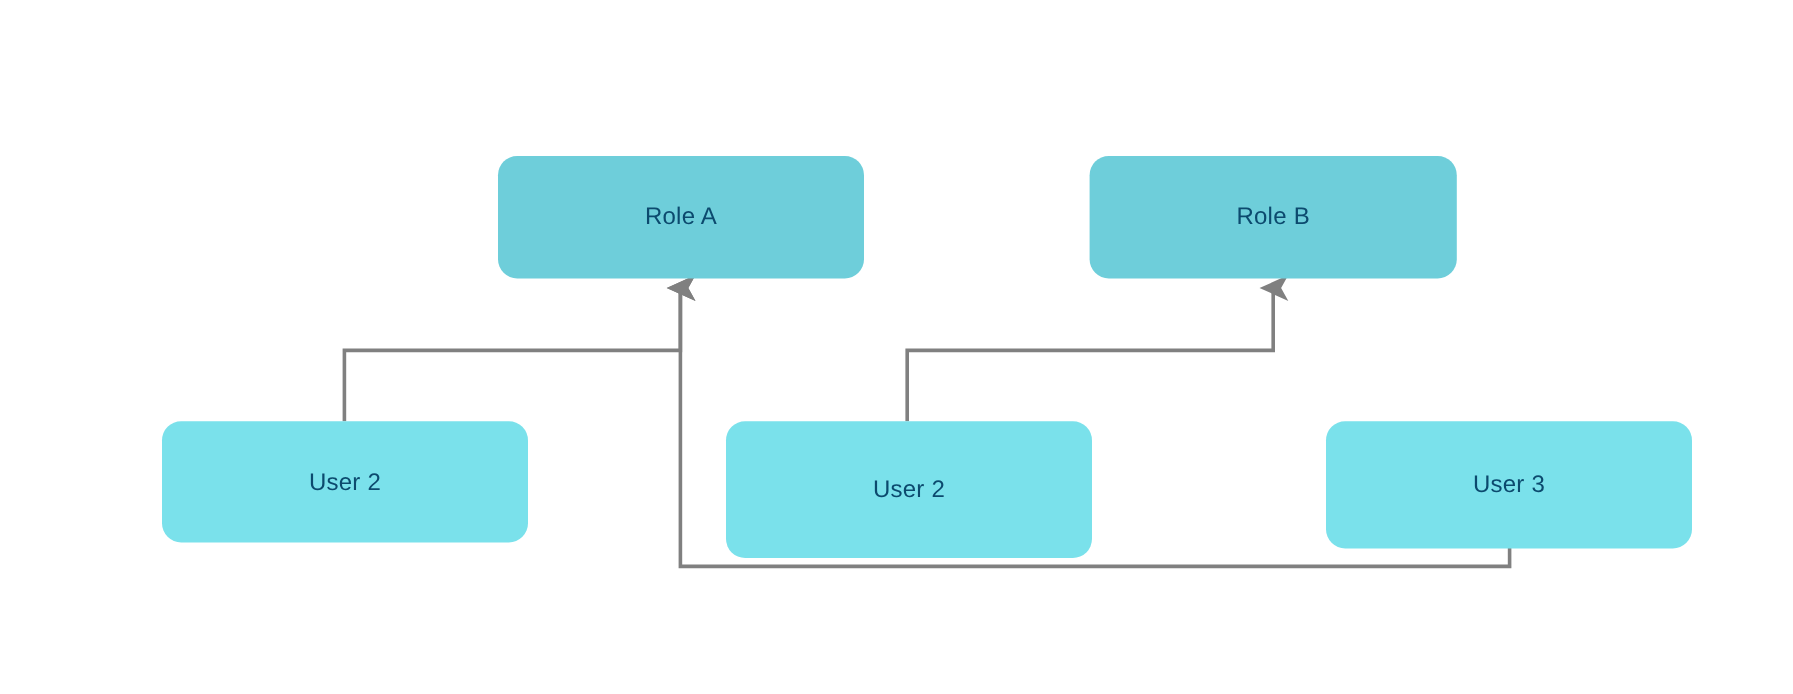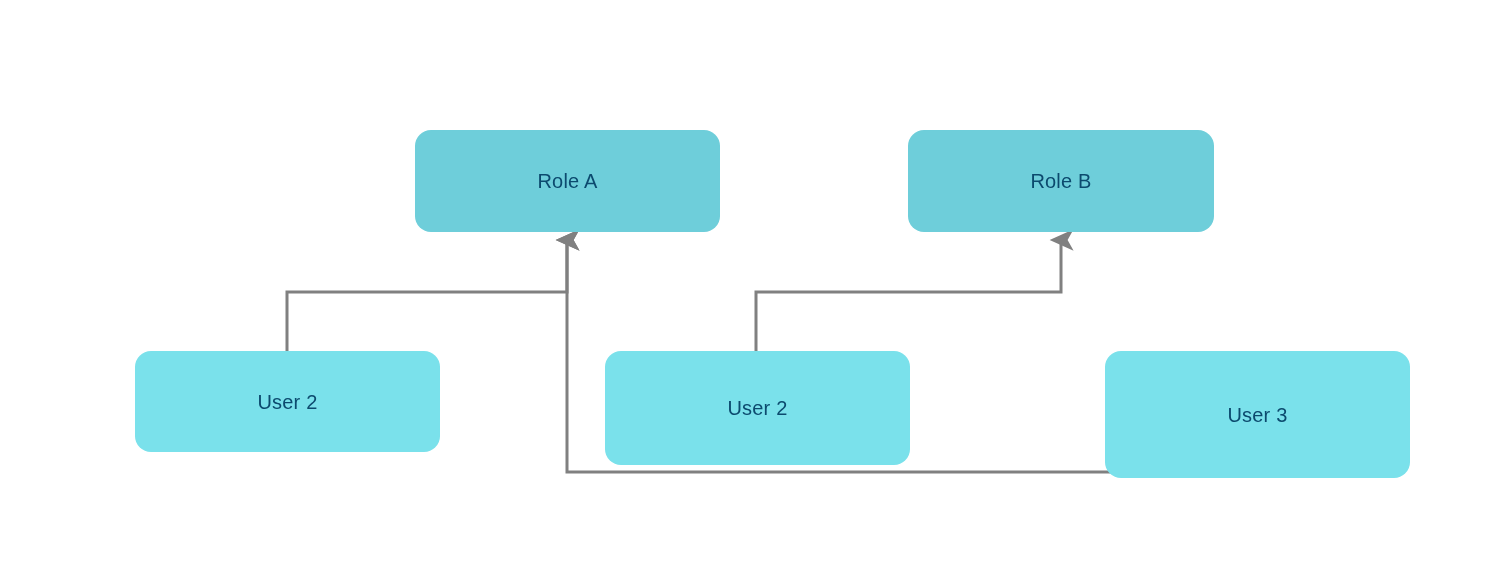--- a/index.html
+++ b/index.html
@@ -49,21 +49,21 @@
   .node.role {
     background: #6ecedA;
   }
   .node.user {
     background: #7ae1eb;
   }
   .node-roleA { left: 415px; top: 130px; width: 305px; height: 102px; }
   .node-roleB { left: 908px; top: 130px; width: 306px; height: 102px; }
   .node-user1 { left: 135px;  top: 351px; width: 305px; height: 101px; }
   .node-user2 { left: 605px;  top: 351px; width: 305px; height: 114px; }
-  .node-user3 { left: 1105px; top: 351px; width: 305px; height: 127px; }
+  .node-user3 { left: 1105px; top: 351px; width: 305px; height: 106px; }
 </style>
 </head>
 <body>
 
 <div id="canvas">
 
   <svg id="edge-layer" viewBox="0 0 1494 578" width="1494" height="578" xmlns="http://www.w3.org/2000/svg">
     <defs>
       <marker id="arrowhead" markerWidth="9" markerHeight="9" refX="4.2" refY="4.2" orient="auto" markerUnits="strokeWidth">
         <path d="M 0.6 8.4 L 4.2 0.4 L 7.8 8.4 L 4.2 6.4 Z" fill="#808080"></path>

